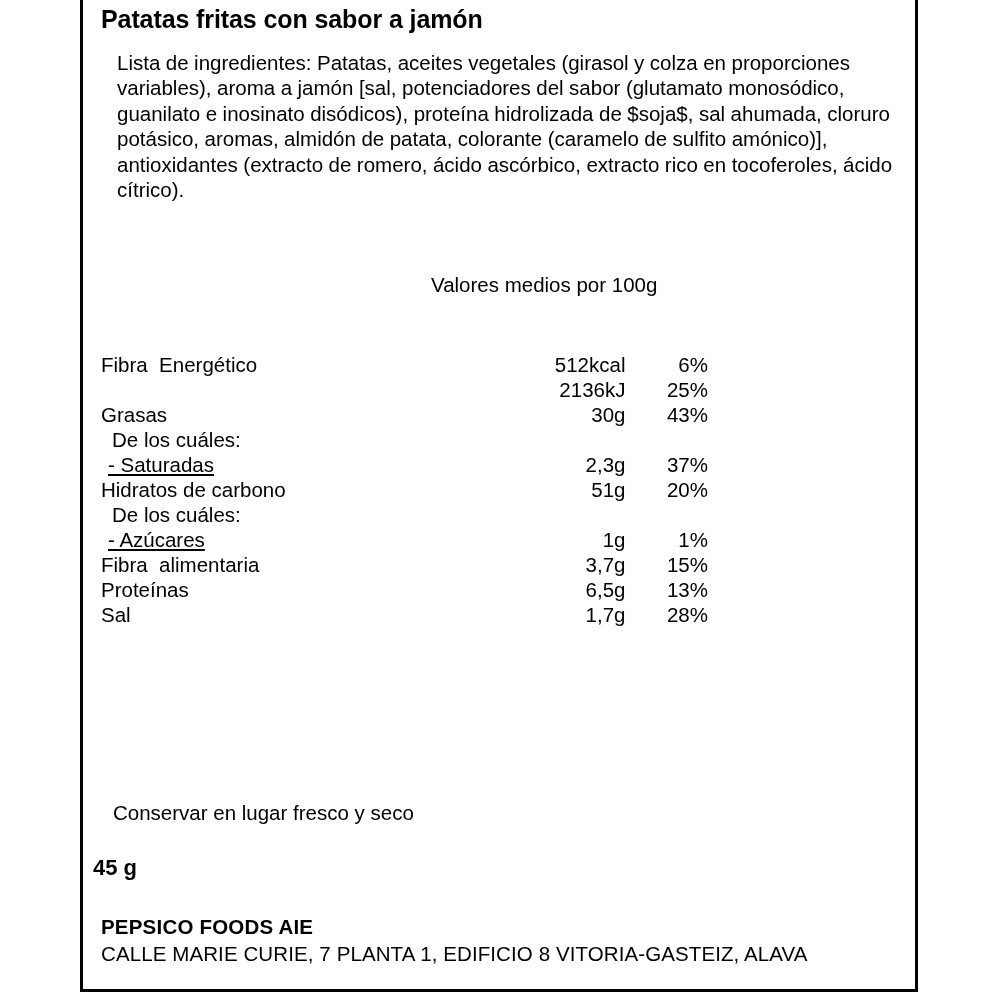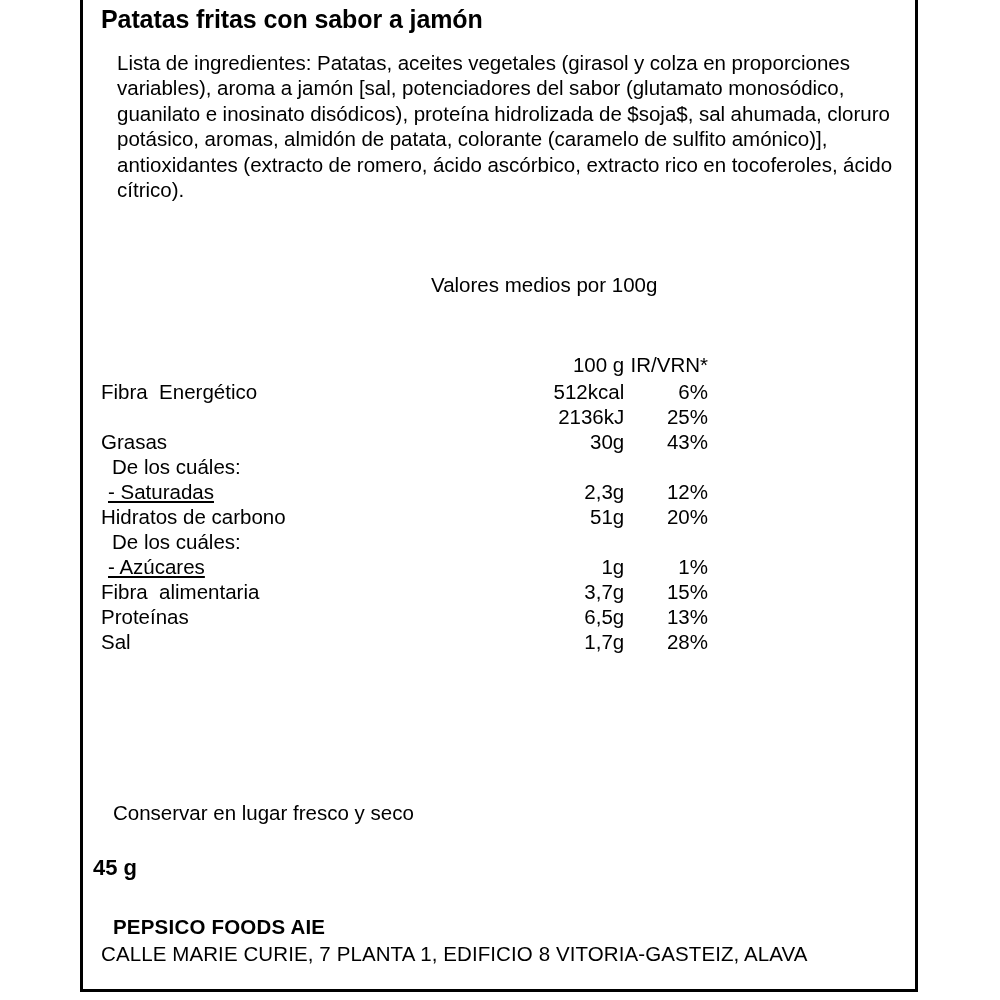--- a/index.html
+++ b/index.html
@@ -140,21 +140,20 @@
     position: absolute;
     left: 18px;
     top: 913px;
     font-size: 20.5px;
     line-height: 27px;
     white-space: nowrap;
   }
   .manufacturer .company {
     font-weight: bold;
     letter-spacing: 0.2px;
-    margin-left: 12px;
   }
   .manufacturer .address {
     font-weight: normal;
     letter-spacing: 0.1px;
   }
 </style>
 </head>
 <body>
 
 <div class="page">
@@ -162,25 +161,20 @@
     <div class="inner">
 
       <h1 class="product-title">Patatas fritas con sabor a jamón</h1>
 
       <p class="ingredients">Lista de ingredientes: Patatas, aceites vegetales (girasol y colza en proporciones variables), aroma a jamón [sal, potenciadores del sabor (glutamato monosódico, guanilato e inosinato disódicos), proteína hidrolizada de $soja$, sal ahumada, cloruro potásico, aromas, almidón de patata, colorante (caramelo de sulfito amónico)], antioxidantes (extracto de romero, ácido ascórbico, extracto rico en tocoferoles, ácido cítrico).</p>
 
       <div class="avg-values">Valores medios por 100g</div>
 
       <table class="nutrition">
         <tbody>
-          <tr class="head">
-            <td class="c-label"></td>
-            <td class="c-value">100 g</td>
-            <td class="c-pct">IR/VRN*</td>
-          </tr>
         <tr>
               <td class="c-label">Fibra  Energético</td>
               <td class="c-value">512kcal</td>
               <td class="c-pct">6%</td>
             </tr>
             <tr>
               <td class="c-label"></td>
               <td class="c-value">2136kJ</td>
               <td class="c-pct">25%</td>
             </tr>
@@ -190,21 +184,21 @@
               <td class="c-pct">43%</td>
             </tr>
             <tr>
               <td class="c-label indent-1">De los cuáles:</td>
               <td class="c-value"></td>
               <td class="c-pct"></td>
             </tr>
             <tr>
               <td class="c-label indent-2">- Saturadas</td>
               <td class="c-value">2,3g</td>
-              <td class="c-pct">12%</td>
+              <td class="c-pct">37%</td>
             </tr>
             <tr>
               <td class="c-label">Hidratos de carbono</td>
               <td class="c-value">51g</td>
               <td class="c-pct">20%</td>
             </tr>
             <tr>
               <td class="c-label indent-1">De los cuáles:</td>
               <td class="c-value"></td>
               <td class="c-pct"></td>

